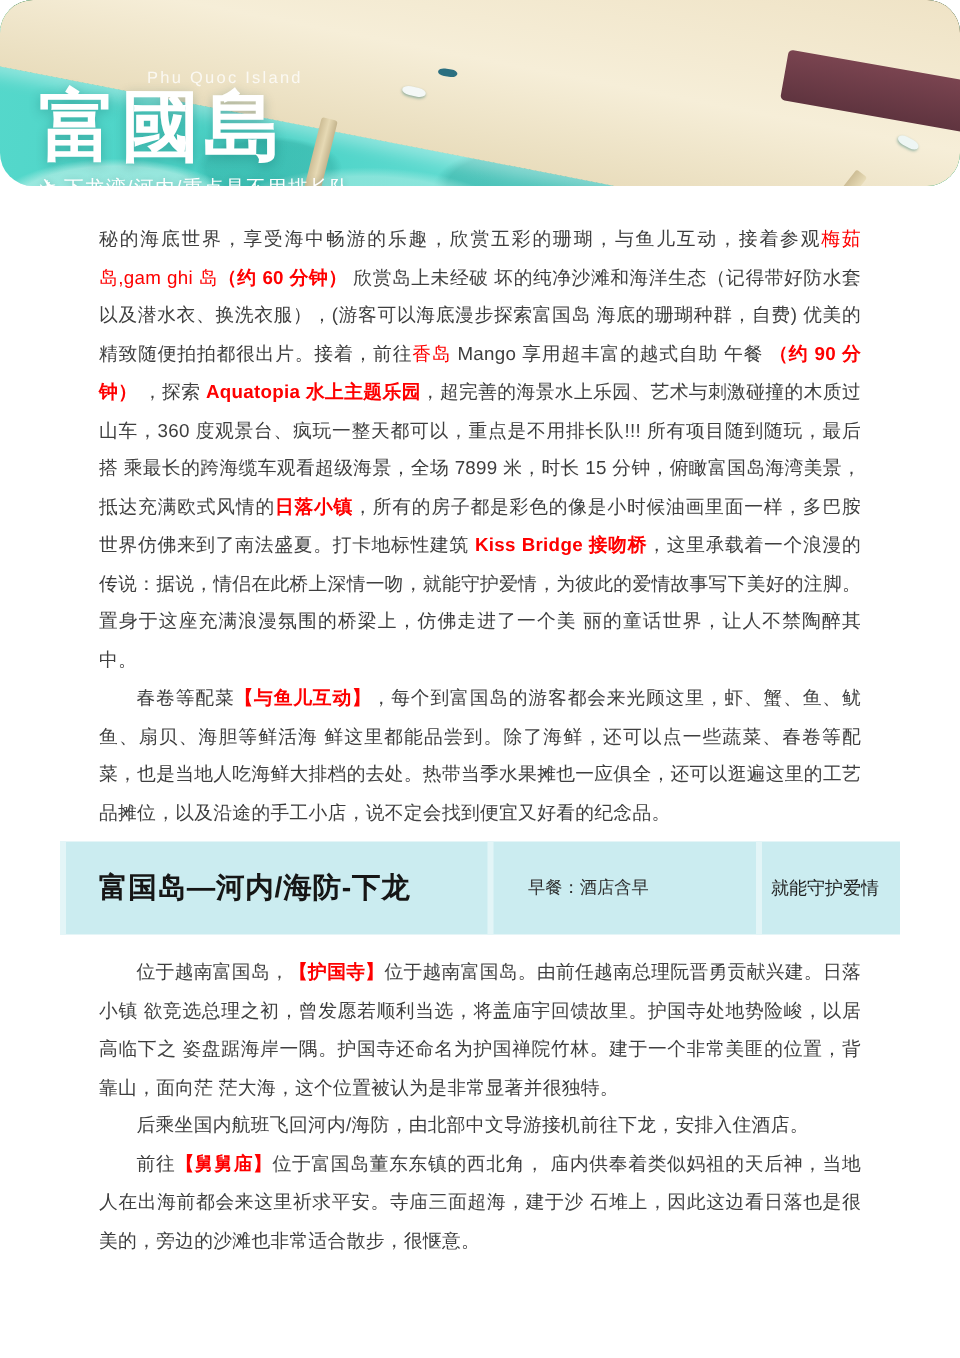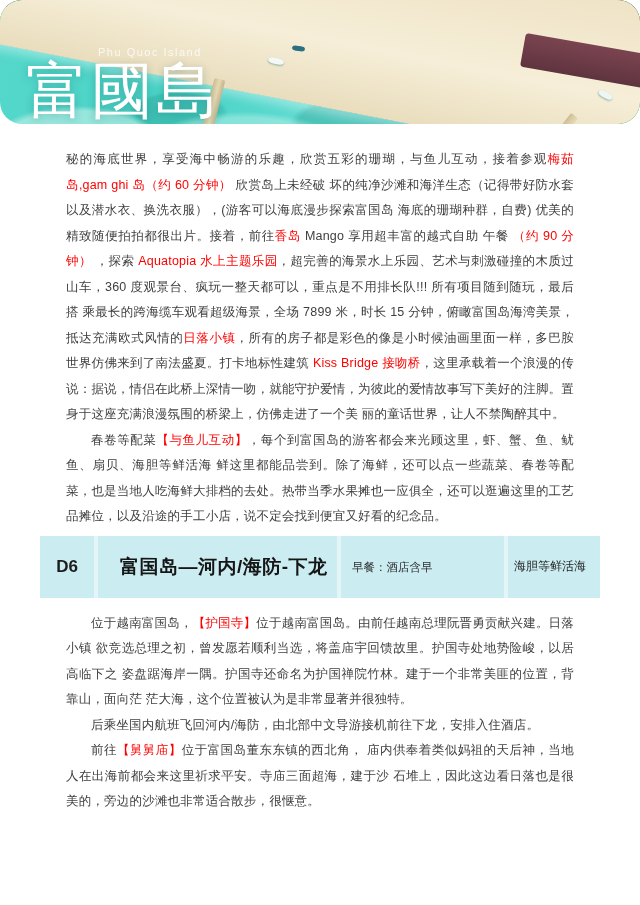--- a/index.html
+++ b/index.html
@@ -35,42 +35,42 @@
   .pier-right{position:absolute;left:548px;top:108px;width:9px;height:72px;background:linear-gradient(90deg,#cdbd95,#e8dcb8);
         transform:rotate(38deg);border-radius:2px;}
   .boat{position:absolute;border-radius:40%/60%;}
   .boat1{left:268px;top:58px;width:16px;height:6px;background:#f4f8f7;transform:rotate(12deg);box-shadow:0 1px 2px rgba(0,90,85,.4);}
   .boat2{left:292px;top:46px;width:13px;height:5px;background:#2b6f80;transform:rotate(8deg);}
   .boat3{left:598px;top:92px;width:15px;height:6px;background:#eef6f4;transform:rotate(28deg);box-shadow:0 1px 2px rgba(0,90,85,.4);}
   .boat4{left:206px;top:150px;width:14px;height:6px;background:#3fb3a6;transform:rotate(10deg);}
 
   .logo{position:absolute;left:26px;top:46px;color:#ffffff;}
   .logo-en{font-size:11px;letter-spacing:1.5px;opacity:.78;margin-left:72px;margin-bottom:-2px;}
-  .logo-cn{font-size:62px;font-weight:normal;line-height:1.12;letter-spacing:3px;
+  .logo-cn{font-size:52px;font-weight:bold;line-height:1.12;letter-spacing:3px;
            font-family:"DejaVu Serif","Liberation Serif",serif;
            text-shadow:0 2px 8px rgba(0,70,70,.28);}
   .logo-tag{font-size:13px;margin-top:2px;letter-spacing:1px;text-shadow:0 1px 4px rgba(0,70,70,.3);}
   .plane{display:inline-block;margin-right:4px;transform:rotate(-8deg);font-size:14px;}
 
   
   .body-text{width:508px;margin:0 auto;color:#3e3e3e;}
   .bt1{padding-top:23px;}
   .bt2{padding-top:13px;}
   .para{margin:0;font-size:12.5px;line-height:25.5px;text-align:justify;letter-spacing:0.2px;}
   .indent{text-indent:2em;}
   .run-r{color:#fe0000;}
-  .run-rb{color:#fe0000;font-weight:normal;margin-top:16px;}
+  .run-rb{color:#fe0000;font-weight:bold;margin-top:16px;}
 
   
   .day-row{width:560px;margin:6px auto 0 auto;height:62px;display:flex;background:#cbecf0;}
   .cell{display:flex;flex-direction:column;justify-content:center;}
   .sep{border-left:4px solid #e3f5f7;}
   .cell-day{width:54px;align-items:center;font-size:17px;font-weight:bold;color:#1c1c1c;}
   .cell-title{flex:1;padding-left:22px;font-size:19px;font-weight:bold;color:#161616;letter-spacing:0.5px;}
-  .cell-meals{width:152px;font-size:11.5px;color:#2e2e2e;line-height:18px;padding-left:11px;}
+  .cell-meals{width:152px;font-size:11.5px;color:#2e2e2e;line-height:18px;padding-left:23px;}
   .cell-hotel{width:86px;font-size:12px;color:#1e1e1e;padding-left:6px;}
 </style>
 </head>
 <body>
 
 <div class="page">
 
   <div class="hero">
     <div class="sea-reef"></div>
     <div class="forest-band"></div>
@@ -91,26 +91,25 @@
       </div>
     </div>
   </div>
 
   <div class="body-text bt1">
     <p class="para"><span class="run-n">秘的海底世界，享受海中畅游的乐趣，欣赏五彩的珊瑚，与鱼儿互动，接着参观</span><span class="run-r">梅茹岛,gam ghi 岛</span><span class="run-rb">（约 60 分钟）</span><span class="run-n"> 欣赏岛上未经破 坏的纯净沙滩和海洋生态（记得带好防水套以及潜水衣、换洗衣服），(游客可以海底漫步探索富国岛 海底的珊瑚种群，自费) 优美的精致随便拍拍都很出片。接着，前往</span><span class="run-r">香岛</span><span class="run-n"> Mango 享用超丰富的越式自助 午餐 </span><span class="run-rb">（约 90 分钟）</span><span class="run-n"> ，探索 </span><span class="run-rb">Aquatopia 水上主题乐园</span><span class="run-n">，超完善的海景水上乐园、艺术与刺激碰撞的木质过山车，360 度观景台、疯玩一整天都可以，重点是不用排长队!!! 所有项目随到随玩，最后搭 乘最长的跨海缆车观看超级海景，全场 7899 米，时长 15 分钟，俯瞰富国岛海湾美景，抵达充满欧式风情的</span><span class="run-rb">日落小镇</span><span class="run-n">，所有的房子都是彩色的像是小时候油画里面一样，多巴胺世界仿佛来到了南法盛夏。打卡地标性建筑 </span><span class="run-rb">Kiss Bridge 接吻桥</span><span class="run-n">，这里承载着一个浪漫的传说：据说，情侣在此桥上深情一吻，就能守护爱情，为彼此的爱情故事写下美好的注脚。置身于这座充满浪漫氛围的桥梁上，仿佛走进了一个美 丽的童话世界，让人不禁陶醉其中。</span></p>
     <p class="para indent"><span class="run-n">春卷等配菜</span><span class="run-rb">【与鱼儿互动】</span><span class="run-n">，每个到富国岛的游客都会来光顾这里，虾、蟹、鱼、鱿鱼、扇贝、海胆等鲜活海 鲜这里都能品尝到。除了海鲜，还可以点一些蔬菜、春卷等配菜，也是当地人吃海鲜大排档的去处。热带当季水果摊也一应俱全，还可以逛遍这里的工艺品摊位，以及沿途的手工小店，说不定会找到便宜又好看的纪念品。</span></p>
   </div>
 
   <div class="day-row">
-    <div class="cell cell-day">D6</div>
     <div class="cell cell-title sep">富国岛—河内/海防-下龙</div>
     <div class="cell cell-meals sep">
       <div>早餐：酒店含早</div>
     </div>
-    <div class="cell cell-hotel sep">海胆等鲜活海</div>
+    <div class="cell cell-hotel sep">就能守护爱情</div>
   </div>
 
   <div class="body-text bt2">
     <p class="para indent"><span class="run-n">位于越南富国岛，</span><span class="run-rb">【护国寺】</span><span class="run-n">位于越南富国岛。由前任越南总理阮晋勇贡献兴建。日落小镇  欲竞选总理之初，曾发愿若顺利当选，将盖庙宇回馈故里。护国寺处地势险峻，以居高临下之  姿盘踞海岸一隅。护国寺还命名为护国禅院竹林。建于一个非常美匪的位置，背靠山，面向茫  茫大海，这个位置被认为是非常显著并很独特。</span></p>
     <p class="para indent"><span class="run-n">后乘坐国内航班飞回河内/海防，由北部中文导游接机前往下龙，安排入住酒店。</span></p>
     <p class="para indent"><span class="run-n">前往</span><span class="run-rb">【舅舅庙】</span><span class="run-n">位于富国岛董东东镇的西北角，  庙内供奉着类似妈祖的天后神，当地人在出海前都会来这里祈求平安。寺庙三面超海，建于沙  石堆上，因此这边看日落也是很美的，旁边的沙滩也非常适合散步，很惬意。</span></p>
   </div>
 
 </div>
 

